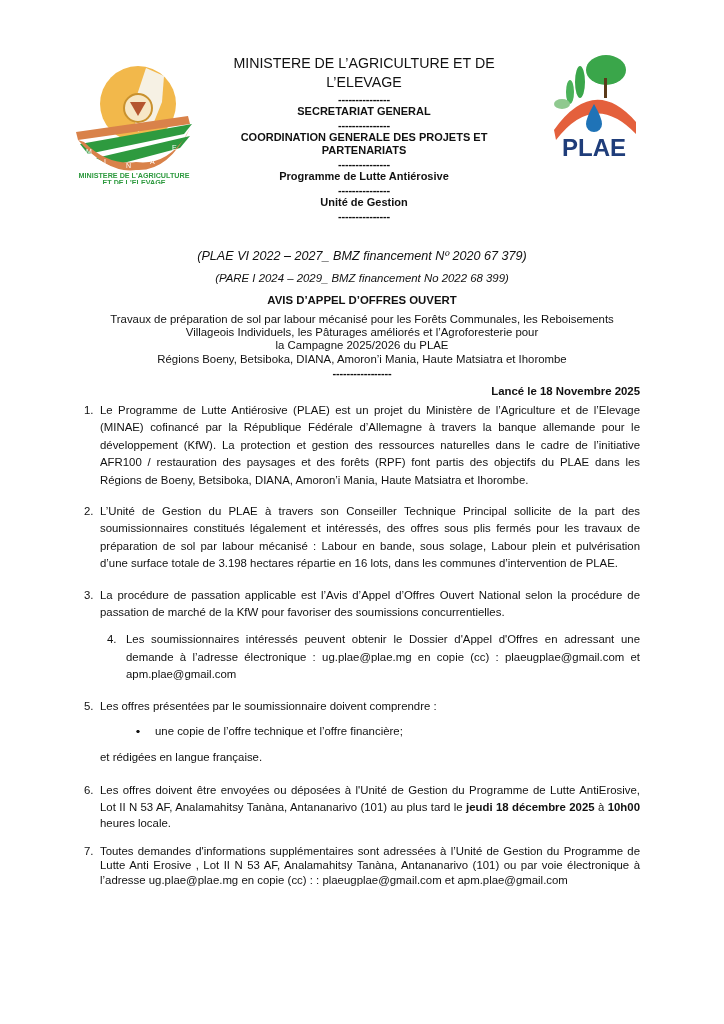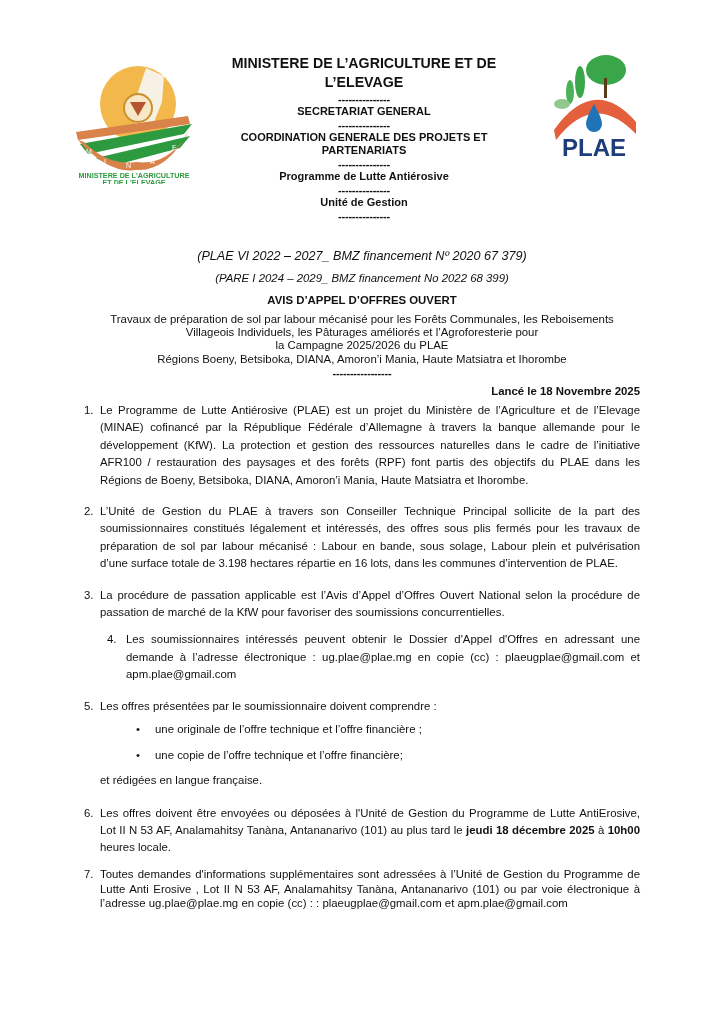--- a/index.html
+++ b/index.html
@@ -6,21 +6,21 @@
   body { width: 724px; height: 1024px; position: relative; overflow: hidden;
          font-family: "Liberation Sans", sans-serif; color: #111; }
   .page { position: absolute; left: 0; top: 0; width: 724px; height: 1024px; }
 
   
   .logo-minae { position: absolute; left: 68px; top: 62px; width: 132px; height: 122px; text-align: center; }
   .logo-plae  { position: absolute; left: 548px; top: 52px; width: 92px; height: 108px; }
 
   
   .header { position: absolute; left: 214px; width: 300px; top: 54px; text-align: center; }
-  .h-title { font-weight: bold; font-size: 14.2px; line-height: 19px; margin: 0; }
+  .h-title { font-weight: normal; font-size: 14.2px; line-height: 19px; margin: 0; }
   .dash { font-size: 11px; line-height: 10px; font-weight: bold; letter-spacing: -0.2px; margin: 2px 0 1px; }
   .h-sub { font-weight: bold; font-size: 11px; line-height: 13px; margin: 0; }
 
   .center-block { position: absolute; left: 84px; width: 556px; text-align: center; }
   .fin { font-style: italic; font-size: 11.4px; line-height: 14px; margin: 8px; }
   .fin.large { font-size: 12.6px; }
   .avis { font-weight: bold; font-size: 11.4px; line-height: 14px; margin: 8px 0 6px; }
   .desc { font-size: 11.4px; line-height: 13.2px; margin: 0; }
   .launch { font-weight: bold; font-size: 11.4px; line-height: 14px; margin: 6px 0 0; text-align: right; }
 
@@ -121,21 +121,21 @@
 
     <div class="item indented">
       <span class="num">4.</span>
       <span>Les soumissionnaires intéressés peuvent obtenir le Dossier d'Appel d'Offres en adressant une demande à l’adresse électronique : </span><a class="mail">ug.plae@plae.mg</a><span> en copie (cc) : </span><a class="mail">plaeugplae@gmail.com</a><span> et </span><a class="mail">apm.plae@gmail.com</a>
     </div>
 
     <div class="item" style="margin-top:14px; margin-bottom:0;">
       <span class="num">5.</span>
       <span>Les offres présentées par le soumissionnaire doivent comprendre :</span>
       <ul class="bullets">
-        <li><span class="dot">•</span><span>une originale de l’offre technique et l’offre financière ;</span></li>
+        <li><span class="dot">•</span></li>
         <li><span class="dot">•</span><span>une copie de l’offre technique et l’offre financière;</span></li>
       </ul>
     </div>
     <p class="after">et rédigées en langue française.</p>
 
     <div class="item" style="margin-top:16px; line-height:16.6px;">
       <span class="num">6.</span>
       <span>Les offres doivent être envoyées ou déposées à l'Unité de Gestion du Programme de Lutte AntiErosive, Lot II N 53 AF, Analamahitsy Tanàna, Antananarivo (101) au plus tard le </span><b>jeudi 18 décembre 2025</b><span> à </span><b>10h00</b><span> heures locale.</span>
     </div>
 

